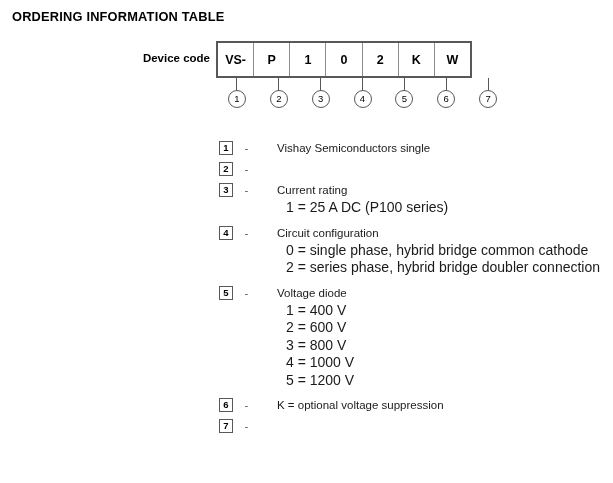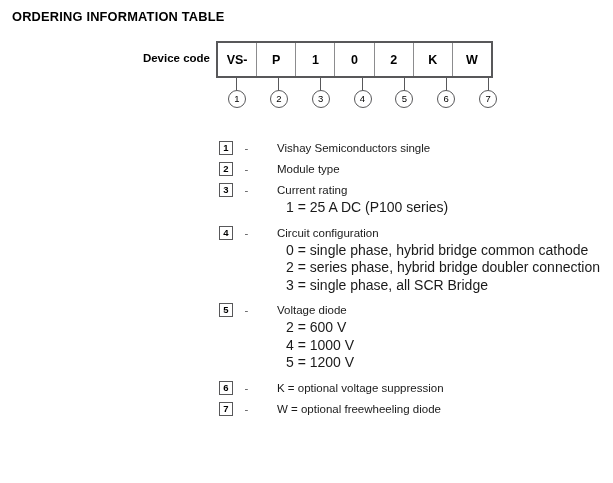--- a/index.html
+++ b/index.html
@@ -38,21 +38,21 @@
     font-size: 11.5px;
     font-weight: bold;
     color: #000000;
     white-space: nowrap;
   }
 
   .code-table {
     position: absolute;
     left: 216px;
     top: 41px;
-    width: 277px;
+    width: 256px;
     height: 37px;
     border: 2px solid #58585a;
     box-sizing: border-box;
     display: flex;
   }
   .code-cell {
     flex: 1 1 0;
     border-right: 1px solid #8c8c8e;
     display: flex;
     align-items: center;
@@ -216,59 +216,54 @@
     <div class="legend-row" style="margin-bottom: 3px;">
       <div class="legend-box">1</div>
       <div class="legend-dash">-</div>
       <div class="legend-body">
         <div class="legend-label">Vishay Semiconductors single</div>
       </div>
     </div>
     <div class="legend-row" style="margin-bottom: 3px;">
       <div class="legend-box">2</div>
       <div class="legend-dash">-</div>
-      <div class="legend-body">
-        <div class="legend-label">Module type</div>
-      </div>
     </div>
     <div class="legend-row" style="margin-bottom: 7px;">
       <div class="legend-box">3</div>
       <div class="legend-dash">-</div>
       <div class="legend-body">
         <div class="legend-label">Current rating</div>
         <div class="legend-sub"><span class="vcode">1 =</span> <span class="">25 A DC (P100 series)</span></div>
       </div>
     </div>
     <div class="legend-row" style="margin-bottom: 7px;">
       <div class="legend-box">4</div>
       <div class="legend-dash">-</div>
       <div class="legend-body">
         <div class="legend-label">Circuit configuration</div>
         <div class="legend-sub"><span class="vcode">0 =</span> <span class="">single phase, hybrid bridge common cathode</span></div>
         <div class="legend-sub"><span class="vcode">2 =</span> <span class="">series phase, hybrid bridge doubler connection</span></div>
-        <div class="legend-sub"><span class="vcode">3 =</span> <span class="">single phase, all SCR Bridge</span></div>
       </div>
     </div>
     <div class="legend-row" style="margin-bottom: 7px;">
       <div class="legend-box">5</div>
       <div class="legend-dash">-</div>
       <div class="legend-body">
         <div class="legend-label">Voltage diode</div>
+        <div class="legend-sub"><span class="vcode">1 =</span> <span class="vnum">400 V</span></div>
         <div class="legend-sub"><span class="vcode">2 =</span> <span class="vnum">600 V</span></div>
+        <div class="legend-sub"><span class="vcode">3 =</span> <span class="vnum">800 V</span></div>
         <div class="legend-sub"><span class="vcode">4 =</span> <span class="vnum">1000 V</span></div>
         <div class="legend-sub"><span class="vcode">5 =</span> <span class="vnum">1200 V</span></div>
       </div>
     </div>
     <div class="legend-row" style="margin-bottom: 3px;">
       <div class="legend-box">6</div>
       <div class="legend-dash">-</div>
       <div class="legend-body">
         <div class="legend-label">K = optional voltage suppression</div>
       </div>
     </div>
     <div class="legend-row" style="margin-bottom: 3px;">
       <div class="legend-box">7</div>
       <div class="legend-dash">-</div>
-      <div class="legend-body">
-        <div class="legend-label">W = optional freewheeling diode</div>
-      </div>
     </div>
   </div>
 
 </body></html>

